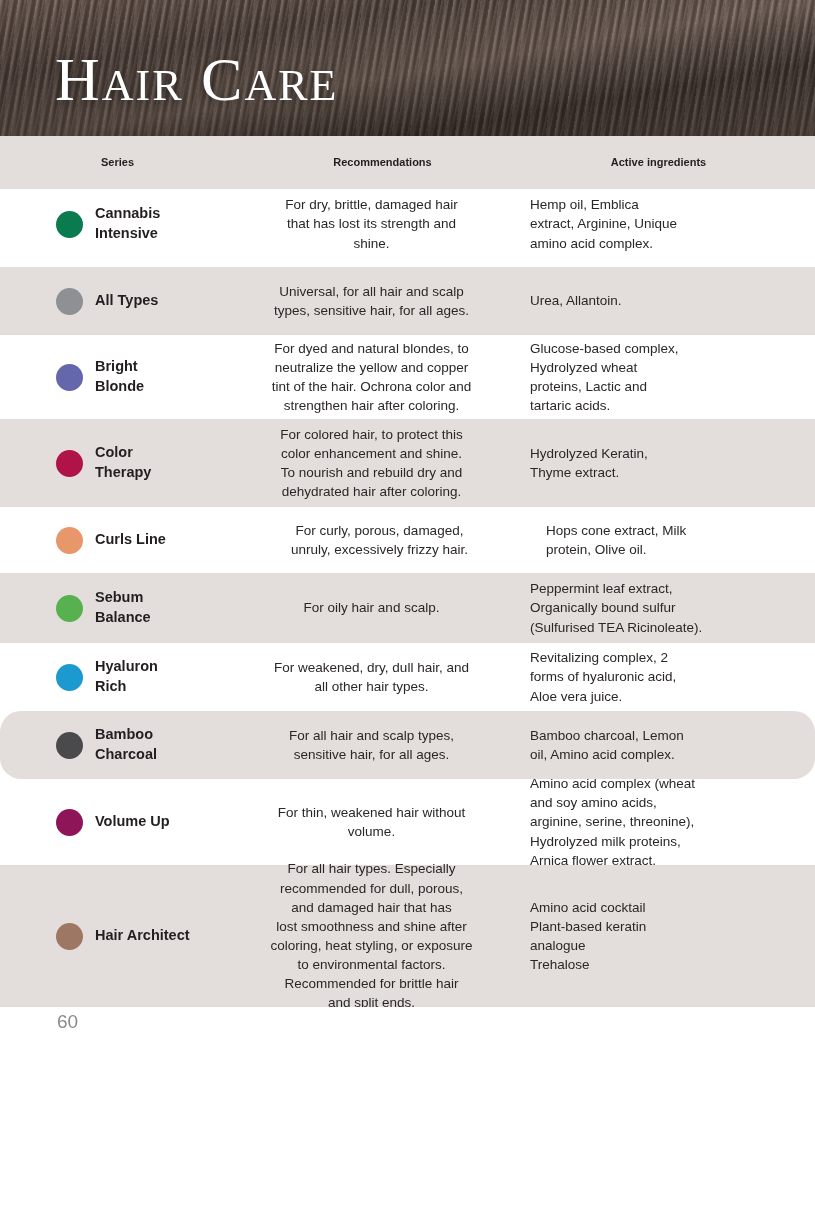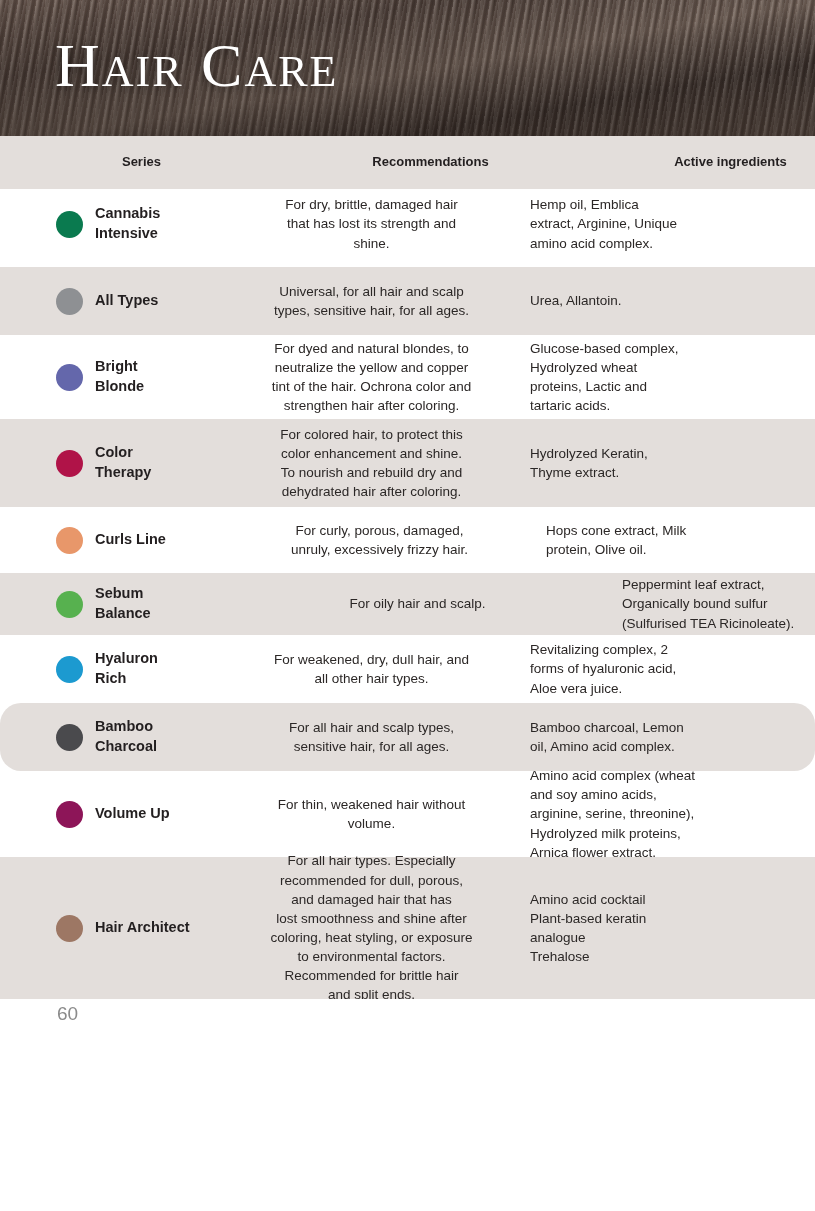--- a/index.html
+++ b/index.html
@@ -42,21 +42,21 @@
         rgba(0,0,0,0.0) 9px),
       linear-gradient(170deg, #6d5b52 0%, #52443e 28%, #7b6a60 52%, #3d332f 74%, #6a5a51 100%);
   }
   .hero-shade {
     position: absolute; inset: 0;
     background: linear-gradient(180deg, rgba(30,22,18,0.15) 0%, rgba(30,22,18,0.30) 60%, rgba(30,22,18,0.45) 100%);
   }
   .hero-title {
     position: absolute;
     left: 55px;
-    top: 34px;
+    top: 48px;
     color: #ffffff;
     font-family: "Liberation Serif", serif;
     font-size: 62px;
     letter-spacing: 2px;
     line-height: 1;
     white-space: nowrap;
     text-shadow: 0 2px 10px rgba(0,0,0,0.45);
   }
   .hero-title .cap { font-size: 62px; }
   .hero-title .small { font-size: 44px; }
@@ -69,26 +69,25 @@
     display: flex;
     background: #e3dedb;
     height: 53px;
     align-items: center;
   }
   .col-series   { width: 235px; flex: 0 0 235px; }
   .col-recs     { width: 295px; flex: 0 0 295px; }
   .col-active   { width: 285px; flex: 0 0 285px; }
 
   .th {
-    font-size: 13px;
+    font-size: 11px;
     font-weight: bold;
     color: #231f20;
     text-align: center;
     line-height: 1.25;
-    margin-left: 24px;
   }
   .th-active { text-align: center; padding-right: 28px; }
 
   .row {
     display: flex;
     align-items: center;
     background: #ffffff;
     position: relative;
   }
   .row.alt { background: #e3dedb; }
@@ -220,21 +219,21 @@
         <div class="row" style="height: 66px; gap: 8px;">
           <div class="cell-series">
             <span class="dot" style="background: rgb(232, 151, 106);"></span>
             <span class="series-name">Curls Line</span>
           </div>
           <div class="cell-recs">For curly, porous, damaged,
 unruly, excessively frizzy hair.</div>
           <div class="cell-active">Hops cone extract, Milk
 protein, Olive oil.</div>
         </div>
-        <div class="row alt" style="height: 62px; gap: 46px;">
+        <div class="row alt" style="height: 70px;">
           <div class="cell-series">
             <span class="dot" style="background: rgb(87, 177, 79);"></span>
             <span class="series-name">Sebum
 Balance</span>
           </div>
           <div class="cell-recs">For oily hair and scalp.</div>
           <div class="cell-active">Peppermint leaf extract,
 Organically bound sulfur
 (Sulfurised TEA Ricinoleate).</div>
         </div>

